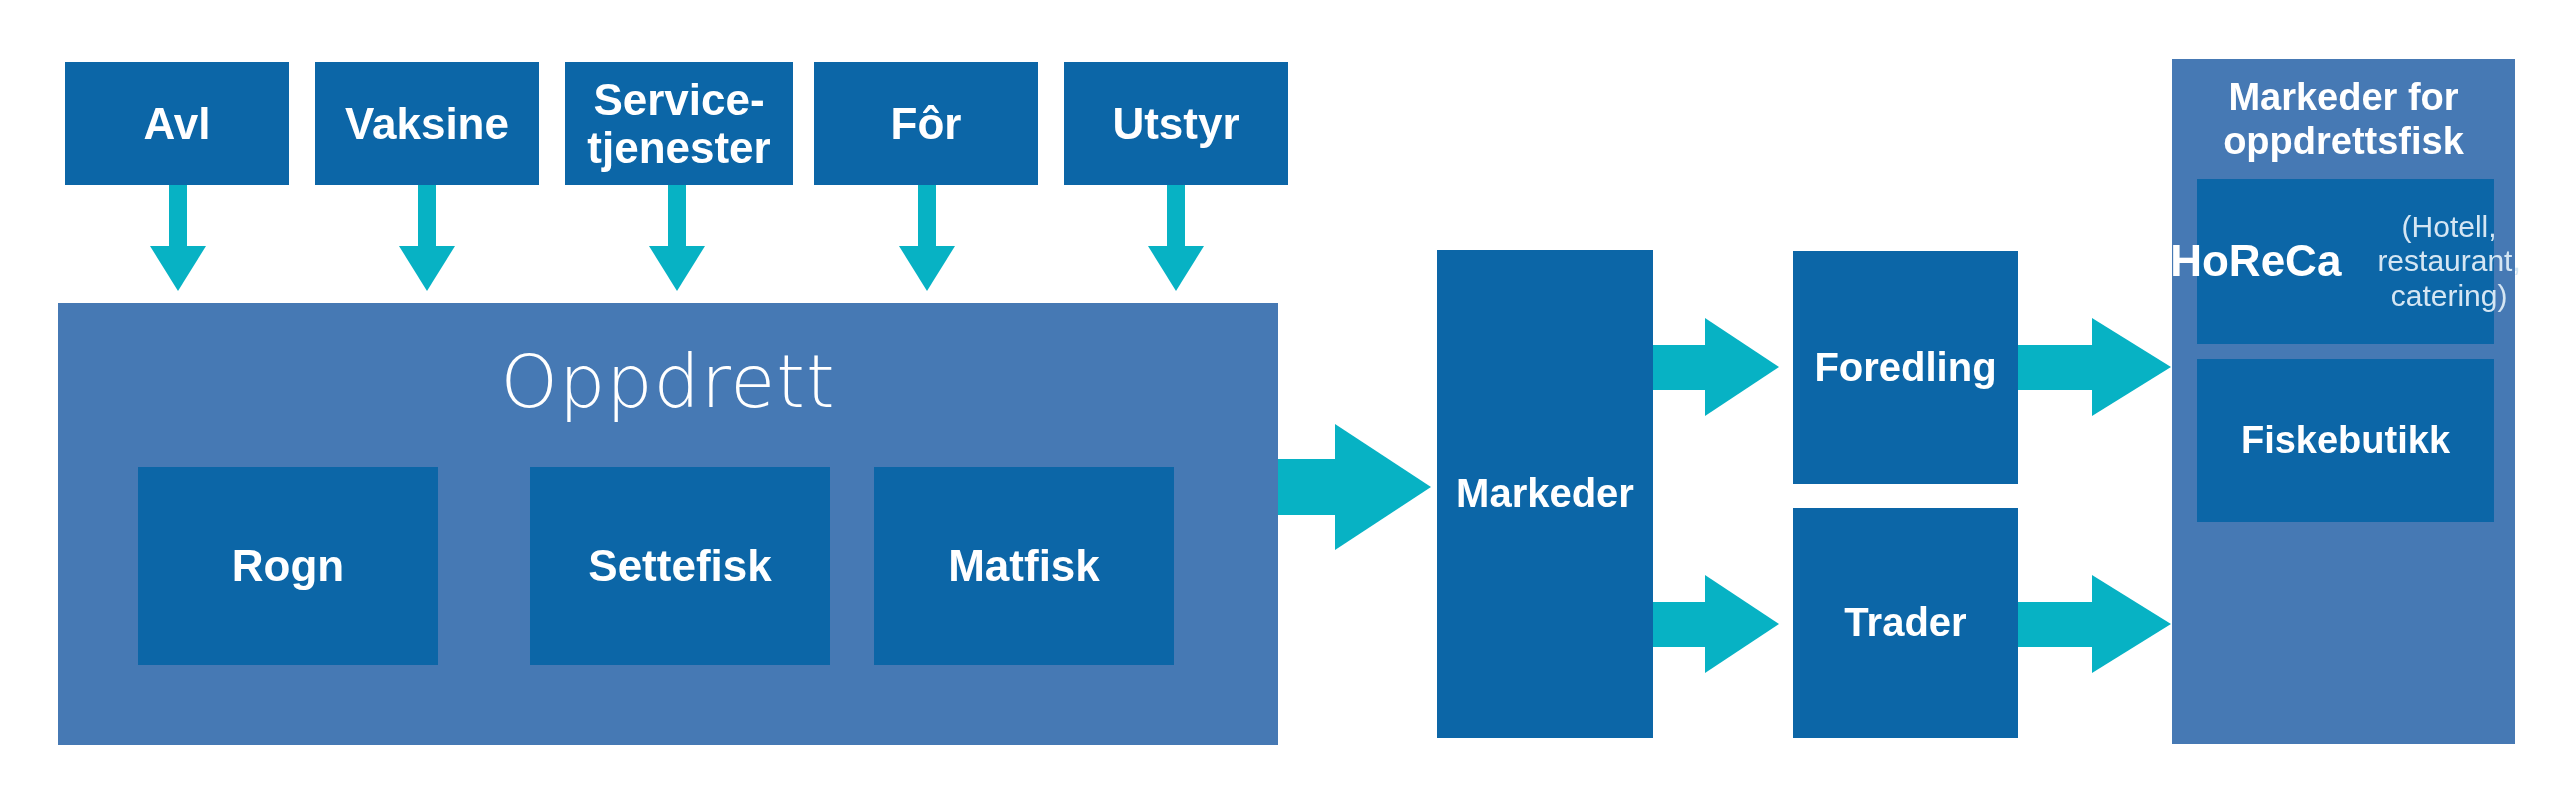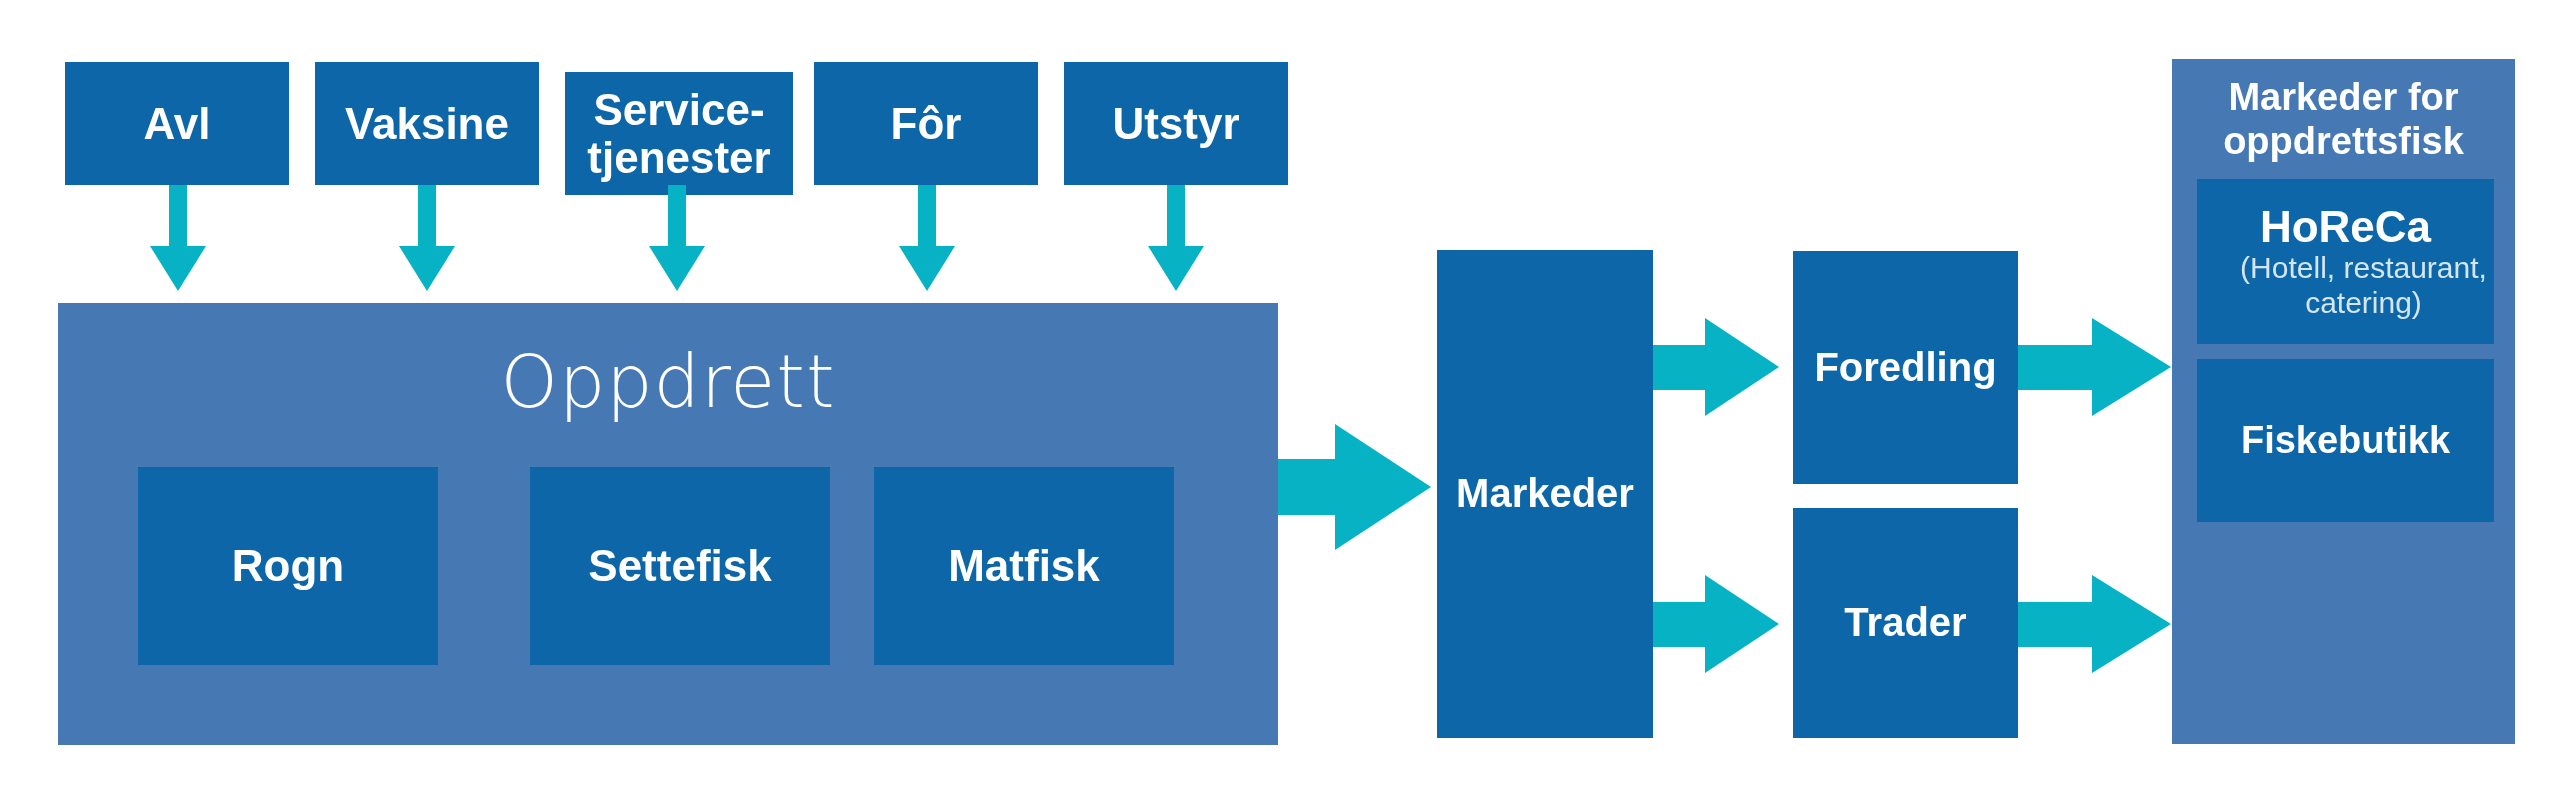--- a/index.html
+++ b/index.html
@@ -41,21 +41,21 @@
   }
   .panel-title{
     position:absolute;top:16px;left:0;right:0;
     text-align:center;
     color:var(--text);
     font-weight:bold;
     font-size:38px;
     line-height:1.16;
     white-space:pre-line;
   }
-  .market{flex-direction:column;}
+  .market{flex-direction:row;}
   .market .name{
     color:var(--text);
     font-weight:bold;
     font-size:44px;
     line-height:1.1;
   }
   .market.small-name .name{font-size:38px;}
   .market .detail{
     color:var(--text-detail);
     font-weight:normal;
@@ -95,21 +95,21 @@
 <body>
 
 <div class="stage">
 
   <div class="box dark supplier" style="left:65px;top:62px;width:224px;height:123px">
     <span class="lbl">Avl</span>
   </div>
   <div class="box dark supplier" style="left:315px;top:62px;width:224px;height:123px">
     <span class="lbl">Vaksine</span>
   </div>
-  <div class="box dark supplier" style="left:565px;top:72px;width:228px;height:123px">
+  <div class="box dark supplier" style="left:565px;top:62px;width:228px;height:123px">
     <span class="lbl">Service-
 tjenester</span>
   </div>
   <div class="box dark supplier" style="left:814px;top:62px;width:224px;height:123px">
     <span class="lbl">Fôr</span>
   </div>
   <div class="box dark supplier" style="left:1064px;top:62px;width:224px;height:123px">
     <span class="lbl">Utstyr</span>
   </div>
 

